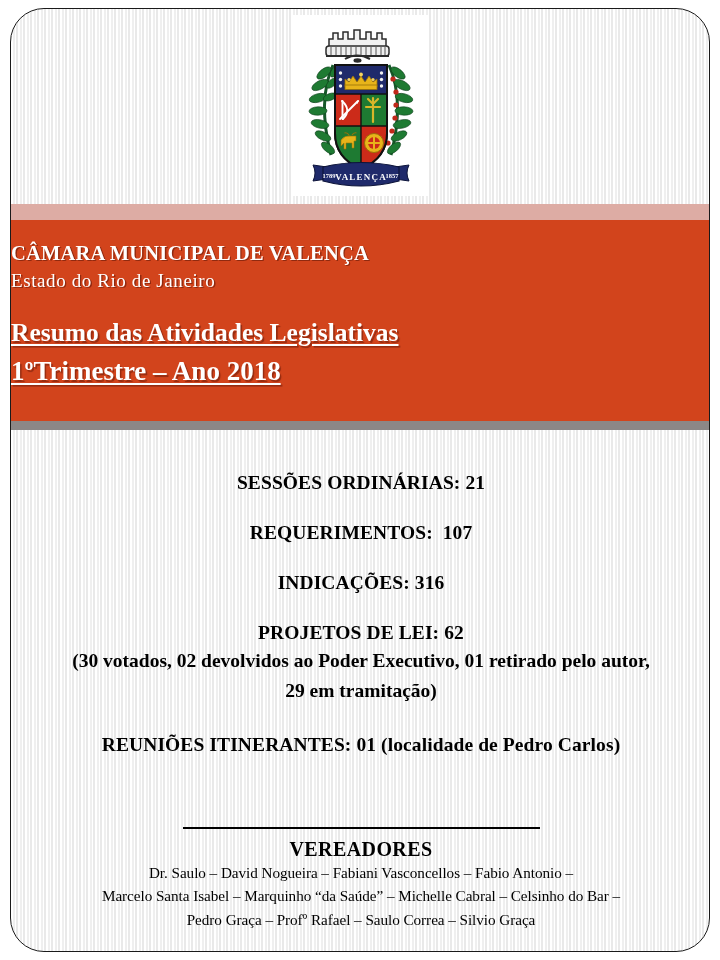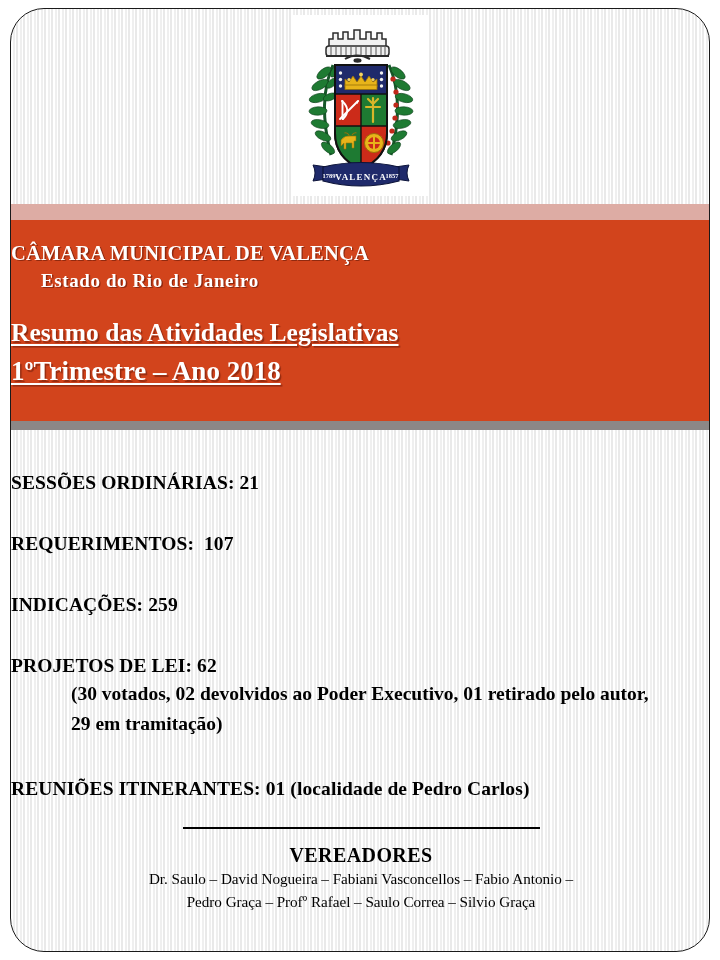--- a/index.html
+++ b/index.html
@@ -86,24 +86,23 @@
   .org-name {
     margin-top: 22px;
     font-size: 20.5px;
     font-weight: bold;
     letter-spacing: 0.2px;
     text-shadow: 1.4px 1.4px 0.6px rgba(90,20,5,0.55);
   }
   .org-state {
     margin-top: 5px;
     font-size: 19px;
-    font-weight: bold;
+    font-weight: normal;
     letter-spacing: 0.6px;
     text-shadow: 1.4px 1.4px 0.6px rgba(90,20,5,0.55);
-    margin-left: 30px;
   }
   .doc-title {
     margin-top: 26px;
     font-size: 25.5px;
     font-weight: bold;
     text-decoration: underline;
     text-underline-offset: 3px;
     text-decoration-thickness: 2px;
     text-shadow: 1.6px 1.6px 0.8px rgba(90,20,5,0.5);
   }
@@ -115,30 +114,31 @@
     text-underline-offset: 3px;
     text-decoration-thickness: 2px;
     text-shadow: 1.6px 1.6px 0.8px rgba(90,20,5,0.5);
   }
 
   
   .body-zone {
     position: absolute;
     left: 0; top: 421px;
     width: 700px;
+    text-align: center;
     color: #000000;
   }
   .stat-line {
     font-size: 19.5px;
     font-weight: bold;
     letter-spacing: 0.1px;
     white-space: pre;
   }
   .stat-gap-1 { margin-top: 42px; }
-  .stat-gap   { margin-top: 39px; }
+  .stat-gap   { margin-top: 28px; }
   .stat-detail {
     font-size: 19.5px;
     font-weight: bold;
     line-height: 1.55;
     margin: 2px auto 0;
     width: 580px;
   }
 
   
   .footer-zone {
@@ -148,21 +148,21 @@
     text-align: center;
     color: #000000;
   }
   .rule {
     width: 357px;
     height: 2.4px;
     background: #000000;
     margin: 0 auto;
   }
   .vereadores-title {
-    margin-top: 15px;
+    margin-top: 9px;
     font-size: 20px;
     font-weight: bold;
     letter-spacing: 0.4px;
   }
   .vereadores-line {
     font-size: 15.2px;
     font-weight: normal;
     line-height: 1.52;
     letter-spacing: -0.05px;
   }
@@ -325,30 +325,31 @@
         <div class="doc-subtitle">1ºTrimestre – Ano 2018</div>
       </div>
     </div>
     <div class="banner-gray"></div>
 
     <div class="body-zone">
       <div class="stat-line stat-gap-1">SESSÕES ORDINÁRIAS: 21</div>
 
       <div class="stat-line stat-gap">REQUERIMENTOS:  107</div>
 
-      <div class="stat-line stat-gap">INDICAÇÕES: 259</div>
+      <div class="stat-line stat-gap">INDICAÇÕES: 316</div>
 
       <div class="stat-line stat-gap">PROJETOS DE LEI: 62</div>
 
       <div class="stat-detail">(30 votados, 02 devolvidos ao Poder Executivo, 01 retirado pelo autor, 29 em tramitação)</div>
 
       <div class="stat-line stat-gap">REUNIÕES ITINERANTES: 01 (localidade de Pedro Carlos)</div>
     </div>
 
     <div class="footer-zone">
       <div class="rule"></div>
       <div class="vereadores-title">VEREADORES</div>
       <div class="vereadores-line">Dr. Saulo – David Nogueira – Fabiani Vasconcellos – Fabio Antonio –</div>
+      <div class="vereadores-line">Marcelo Santa Isabel – Marquinho “da Saúde” – Michelle Cabral – Celsinho do Bar –</div>
       <div class="vereadores-line">Pedro Graça – Profº Rafael – Saulo Correa – Silvio Graça</div>
     </div>
 
   </div>
 </div>
 
 </body></html>

